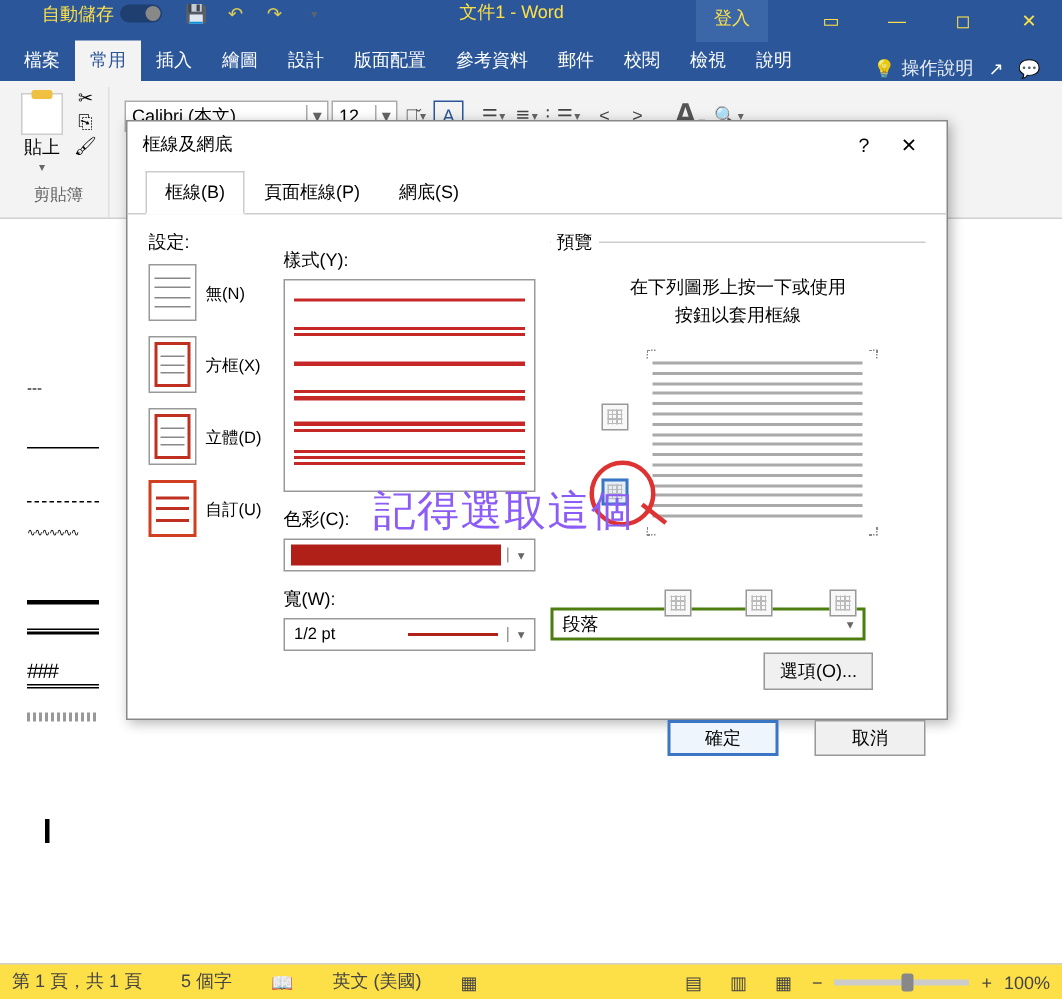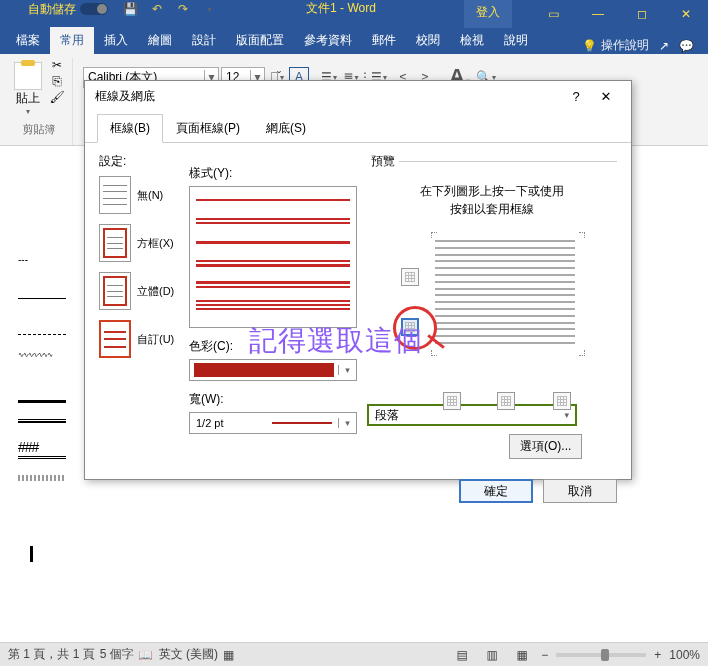--- a/index.html
+++ b/index.html
@@ -50,21 +50,21 @@
 
 .doc-area { position: absolute; top: 146px; left: 0; right: 0; bottom: 24px; background: #fff; }
 .doc-left { position: absolute; left: 18px; top: 108px; width: 48px; }
 .doc-left .rule { height: 20px; margin-bottom: 16px; border-bottom: 1px solid #000; }
 .doc-left .dashed { border-bottom: 1px dashed #000; }
 .doc-left .thick { border-bottom-width: 3px; }
 .doc-left .hashes { font-size:14px; letter-spacing:-1px; border-bottom:3px double #000; padding-bottom:1px;}
 .doc-cursor { position:absolute; left:30px; top:400px; width:3px; height:16px; background:#000;}
 
 
-.status { position: absolute; left: 0; right: 0; bottom: 0; height: 24px; background: #e5e5e5; border-top: 1px solid #d0d0d0; display: flex; align-items: center; padding: 0 8px; gap: 5px; font-size: 11px; color: #444; }
+.status { position: absolute; left: 0; right: 0; bottom: 0; height: 24px; background: #fde047; border-top: 1px solid #d0d0d0; display: flex; align-items: center; padding: 0 8px; gap: 26px; font-size: 11px; color: #444; }
 .status .right { margin-left: auto; display: flex; align-items: center; gap: 8px; }
 .viewbtn { width: 22px; height: 18px; border: 1px solid transparent; display: flex; align-items: center; justify-content: center; cursor: pointer; }
 .zoom-slider { width: 90px; height: 4px; background: #ccc; position: relative; }
 .zoom-slider::after{content:"";position:absolute;left:50%;top:-4px;width:8px;height:12px;background:#888;border-radius:2px;}
 
 
 .dialog { position: absolute; left: 84px; top: 80px; width: 548px; height: 400px; background: #fff; border: 1px solid #888; box-shadow: 2px 2px 8px rgba(0,0,0,0.3); display: flex; flex-direction: column; }
 .dlg-title { height: 30px; display: flex; align-items: center; padding: 0 10px; font-size: 12px; }
 .dlg-title .spacer { flex: 1; }
 .dlg-title .hbtn { width: 30px; height: 30px; display: flex; align-items: center; justify-content: center; cursor: pointer; font-size: 13px; }
@@ -106,21 +106,21 @@
 .edge-btn .g { width:10px; height:10px; background:repeating-linear-gradient(#bbb 0 1px,transparent 1px 3px),repeating-linear-gradient(90deg,#bbb 0 1px,transparent 1px 3px);}
 .eb-top { left: 6px; top: 40px; } .eb-left { left: 6px; top: 90px; border:2px solid #3a76c4 !important; background:#e4eef8;}
 .eb-bl { left: 48px; top: 164px; } .eb-bm { left: 102px; top: 164px; } .eb-br { left: 158px; top: 164px; }
 .circle-ann { position: absolute; left: -2px; top: 78px; width: 44px; height: 44px; border: 3px solid #d33; border-radius: 50%; pointer-events: none; }
 .circle-ann::after{content:"";position:absolute;right:-12px;bottom:4px;width:20px;height:3px;background:#d33;transform:rotate(38deg);}
 .ann-text { position: absolute; left: 238px; top: 322px; font-size: 28px; color: #8b5cf6; letter-spacing: 1px; white-space: nowrap; z-index: 50; margin-left: 11px; }
 .apply-row { margin-top: 6px; }
 .apply-select { width: 210px; height: 22px; border: 2px solid #4d7c0f; display: flex; align-items: center; padding: 0 6px; cursor: pointer; }
 .apply-select .arr { margin-left: auto; font-size: 9px; color: #666; }
 .opts-btn { margin-top: 8px; margin-left: 142px; padding: 3px 10px; border: 1px solid #999; background: #f0f0f0; cursor: pointer; }
-.dlg-footer { display: flex; justify-content: flex-end; gap: 10px; padding: 10px 14px; }
+.dlg-footer { display: flex; justify-content: flex-end; gap: 24px; padding: 10px 14px; }
 .dlg-footer button { width: 74px; height: 24px; border: 1px solid #999; background: #f0f0f0; cursor: pointer; }
 .dlg-footer button.primary { border: 2px solid #3a76c4; background:#eef5fc; }
 
 fieldset{border:none;border-top:1px solid #ccc;padding-top:6px;}
 legend{padding:0 4px;font-size:12px;}
 </style>
 </head>
 <body>
 
 <div class="titlebar">

